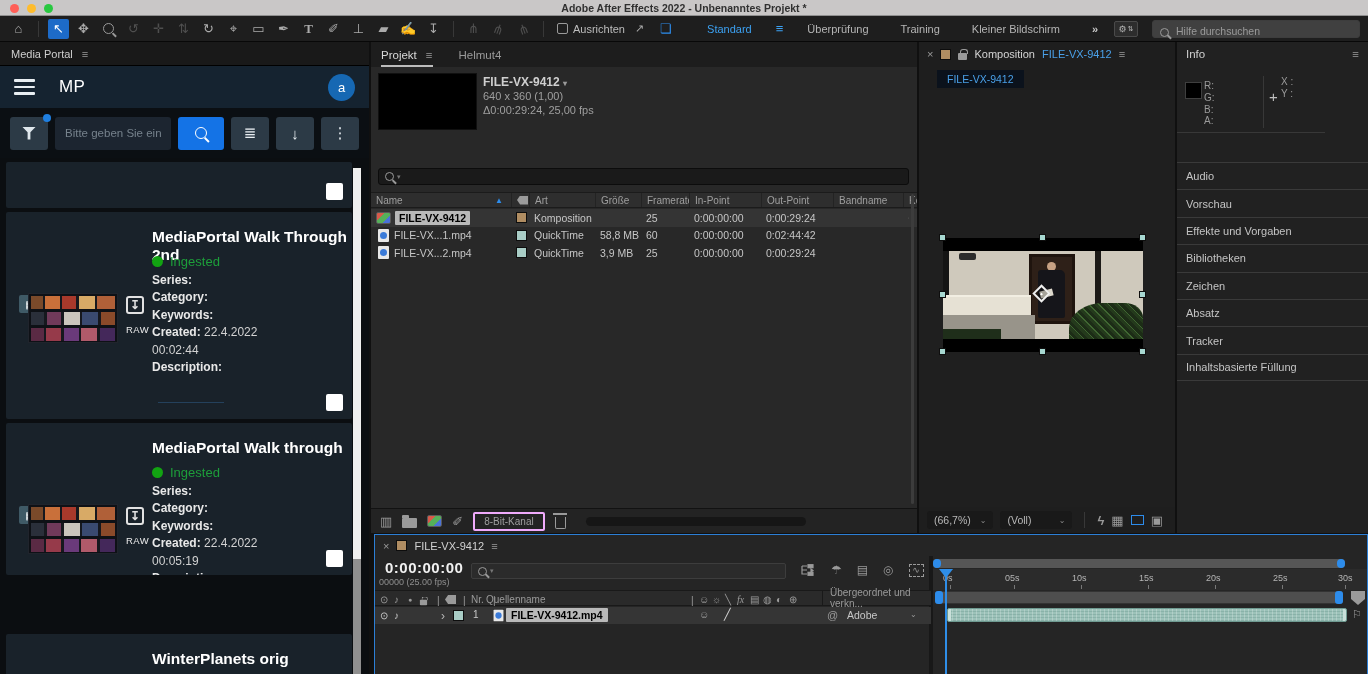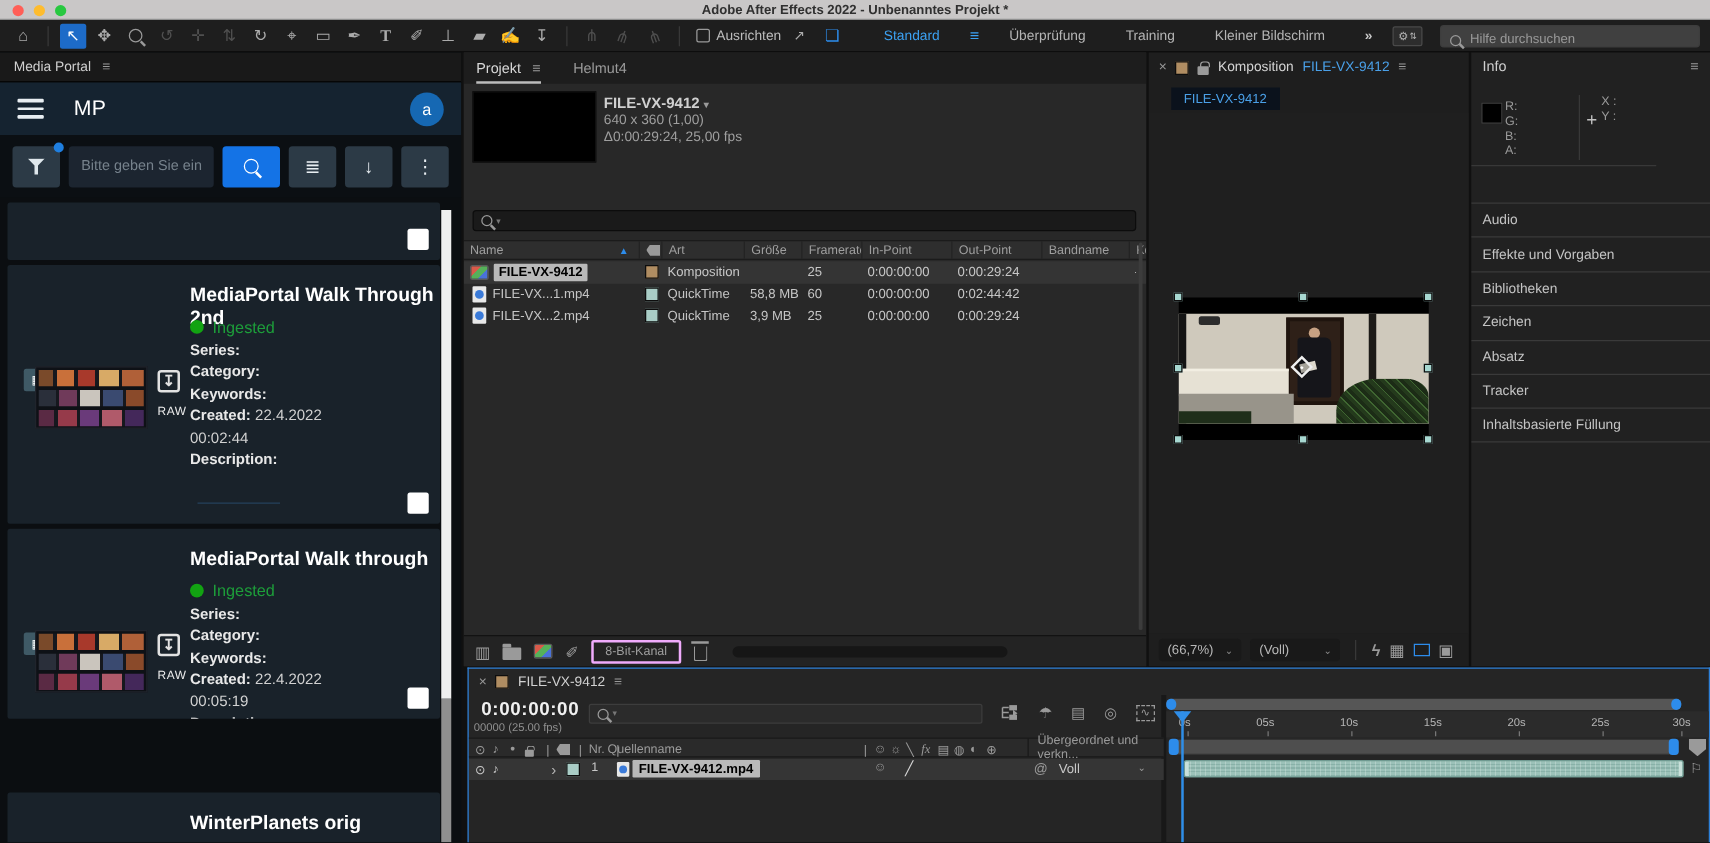--- a/index.html
+++ b/index.html
@@ -503,20 +503,21 @@
   </div>
   <span class="info-vdiv"></span>
   <span class="infoplus">+</span>
   <div class="xy">
     <div>X :</div>
       <div>Y :</div>
   </div>
   <span class="info-hdiv"></span>
   <div class="srows">
     <div class="srow">Audio</div>
+    <div class="srow">Vorschau</div>
     <div class="srow">Effekte und Vorgaben</div>
     <div class="srow">Bibliotheken</div>
     <div class="srow">Zeichen</div>
     <div class="srow">Absatz</div>
     <div class="srow">Tracker</div>
     <div class="srow last">Inhaltsbasierte Füllung</div>
   </div>
 </div>
 
 <div class="tl">
@@ -575,21 +576,21 @@
     <span class="ti" style="left:5px;top:3px;color:#c8c8c8">⊙</span>
     <span class="ti" style="left:19px;top:3px;color:#c8c8c8">♪</span>
     <span class="ti" style="left:66px;top:2px;color:#b5b5b5;font-size:12px">›</span>
     <span class="swatch" style="position:absolute;left:78px;top:3px;background:#a9cdc6"></span>
     <span class="ti" style="left:98px;top:2px;color:#c8c8c8">1</span>
     <span class="ico-file" style="position:absolute;left:116px;top:2px;transform:scale(.9)"></span>
     <span class="layerchip" style="position:absolute;left:131px;top:1px">FILE-VX-9412.mp4</span>
     <span class="ti" style="left:324px;top:2px">☺</span>
     <span class="ti" style="left:349px;top:1px;color:#d8d8d8;font-size:11px">╱</span>
     <span class="ti" style="left:452px;top:2px;font-size:11px">@</span>
-    <span class="ti" style="left:472px;top:2px;color:#c8c8c8;font-size:10.5px">Voll</span>
+    <span class="ti" style="left:472px;top:2px;color:#c8c8c8;font-size:10.5px">Adobe</span>
     <span class="ti" style="left:535px;top:3px;font-size:8px">⌄</span>
   </div>
 
   <div class="tright-ruler">
     <span class="tick" style="left:10px">0s</span>
     <span class="tick" style="left:72px">05s</span>
     <span class="tick" style="left:139px">10s</span>
     <span class="tick" style="left:206px">15s</span>
     <span class="tick" style="left:273px">20s</span>
     <span class="tick" style="left:340px">25s</span>

